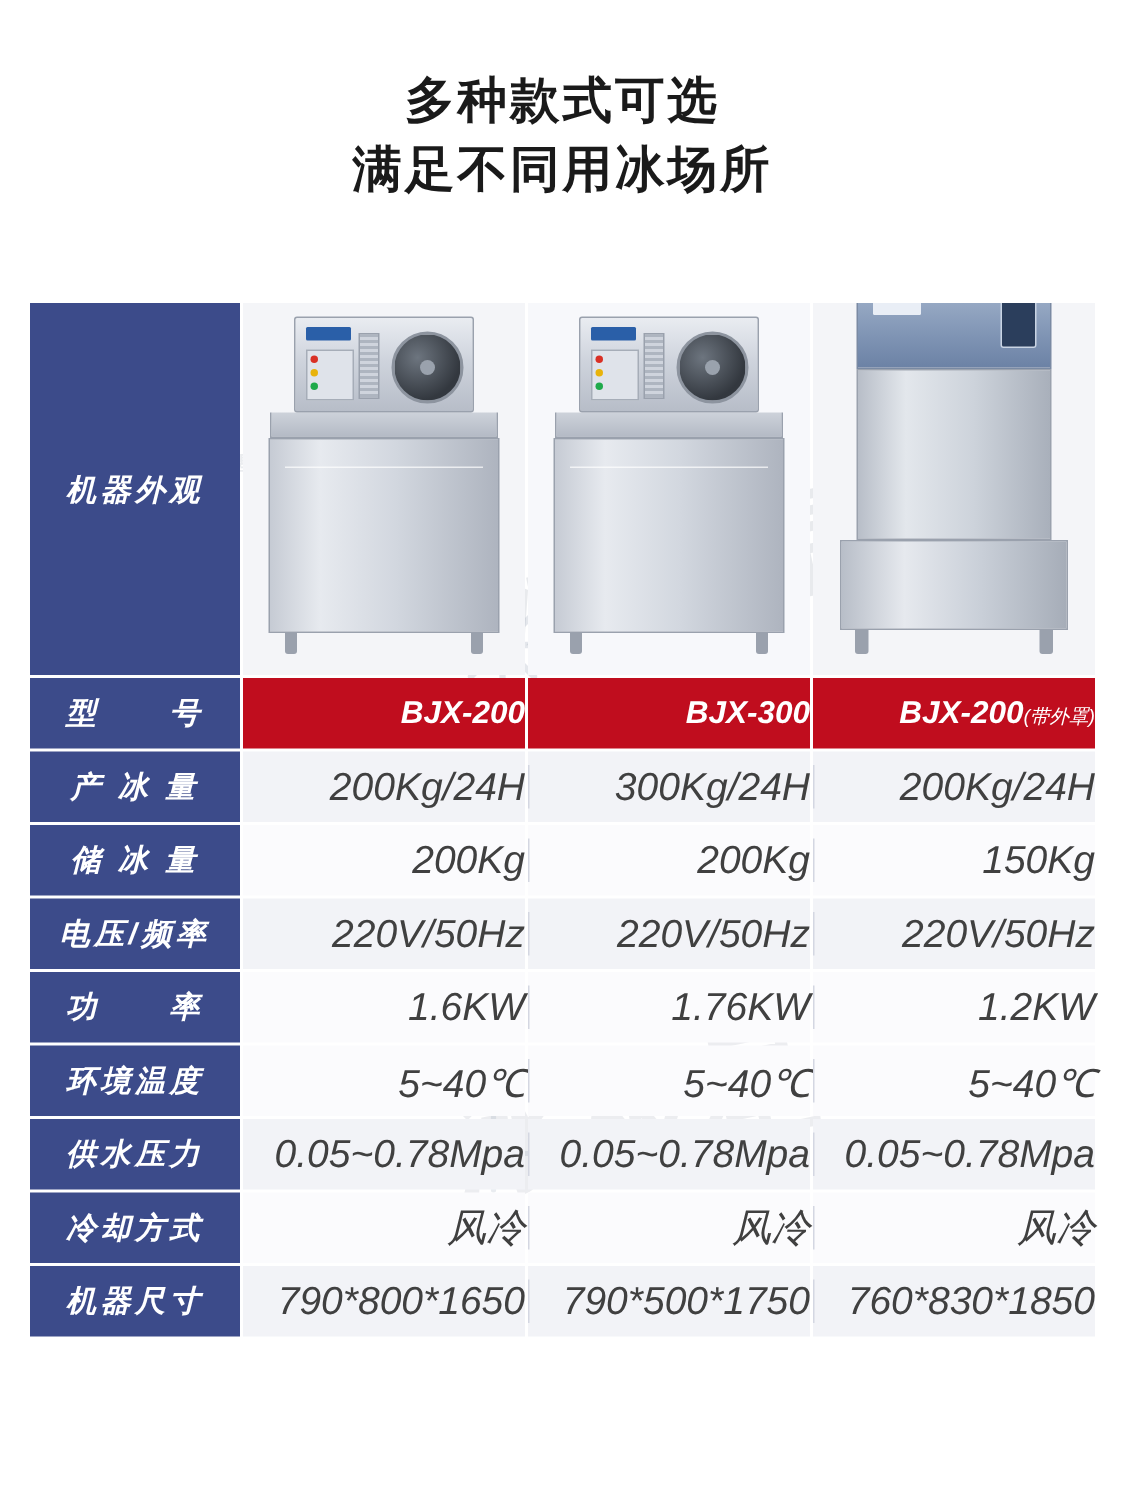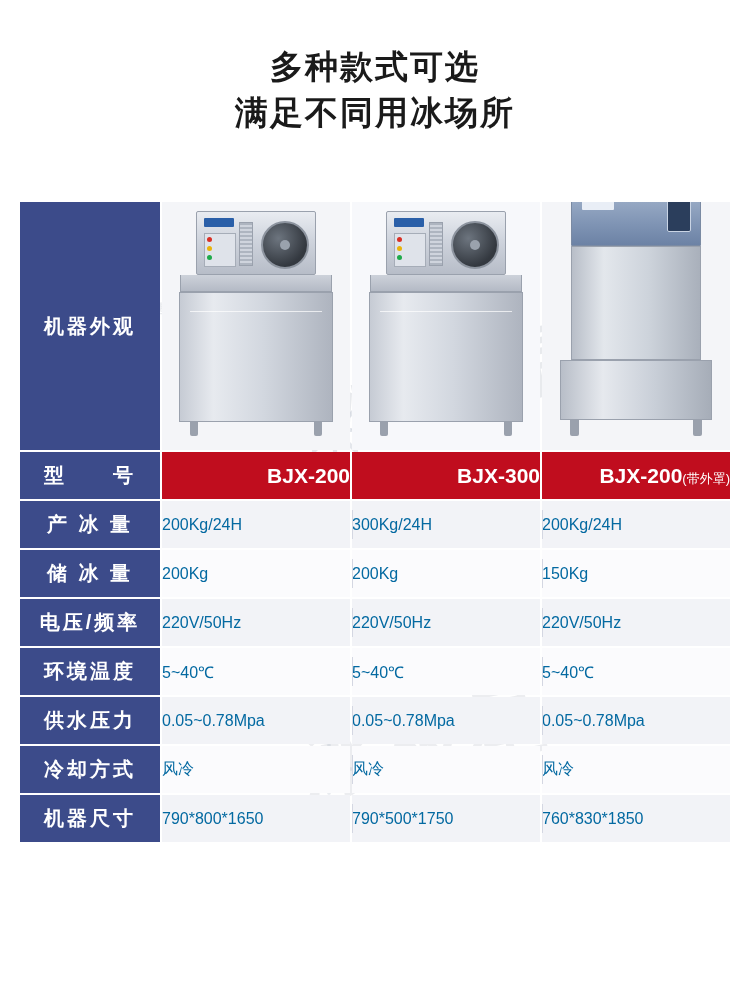--- a/index.html
+++ b/index.html
@@ -81,20 +81,21 @@
 
   
   .spec-table {
     position: absolute;
     left: 18px;
     top: 200px;
     width: 714px;
     border-collapse: separate;
     border-spacing: 2px;
     table-layout: fixed;
+    font-style: italic;
   }
   .spec-table td {
     padding: 0;
     vertical-align: middle;
   }
 
   .label-cell {
     background: #3c4b8a;
     color: #ffffff;
     font-size: 20px;
@@ -117,23 +118,23 @@
     text-align: right;
     height: 47px;
   }
   .model-cell .suffix {
     font-size: 13px;
     font-weight: normal;
   }
 
   .value-cell {
     background: #f2f3f7;
-    color: #0369a1;
-    font-size: 16px;
-    text-align: left;
+    color: #404040;
+    font-size: 26px;
+    text-align: right;
     height: 47px;
     position: relative;
   }
   .value-cell.alt {
     background: #fbfbfd;
   }
   .value-cell.sep::before {
     content: "";
     position: absolute;
     left: 0;
@@ -444,20 +445,26 @@
         <td class="value-cell alt sep">150Kg</td>
       </tr>
 
       <tr>
         <td class="label-cell">电压/频率</td>
         <td class="value-cell">220V/50Hz</td>
         <td class="value-cell sep">220V/50Hz</td>
         <td class="value-cell sep">220V/50Hz</td>
       </tr>
 
+      <tr>
+        <td class="label-cell">功　　率</td>
+        <td class="value-cell alt">1.6KW</td>
+        <td class="value-cell alt sep">1.76KW</td>
+        <td class="value-cell alt sep">1.2KW</td>
+      </tr>
 
 
       <tr>
         <td class="label-cell">环境温度</td>
         <td class="value-cell alt">5~40℃</td>
         <td class="value-cell alt sep">5~40℃</td>
         <td class="value-cell alt sep">5~40℃</td>
       </tr>
 
       <tr>

